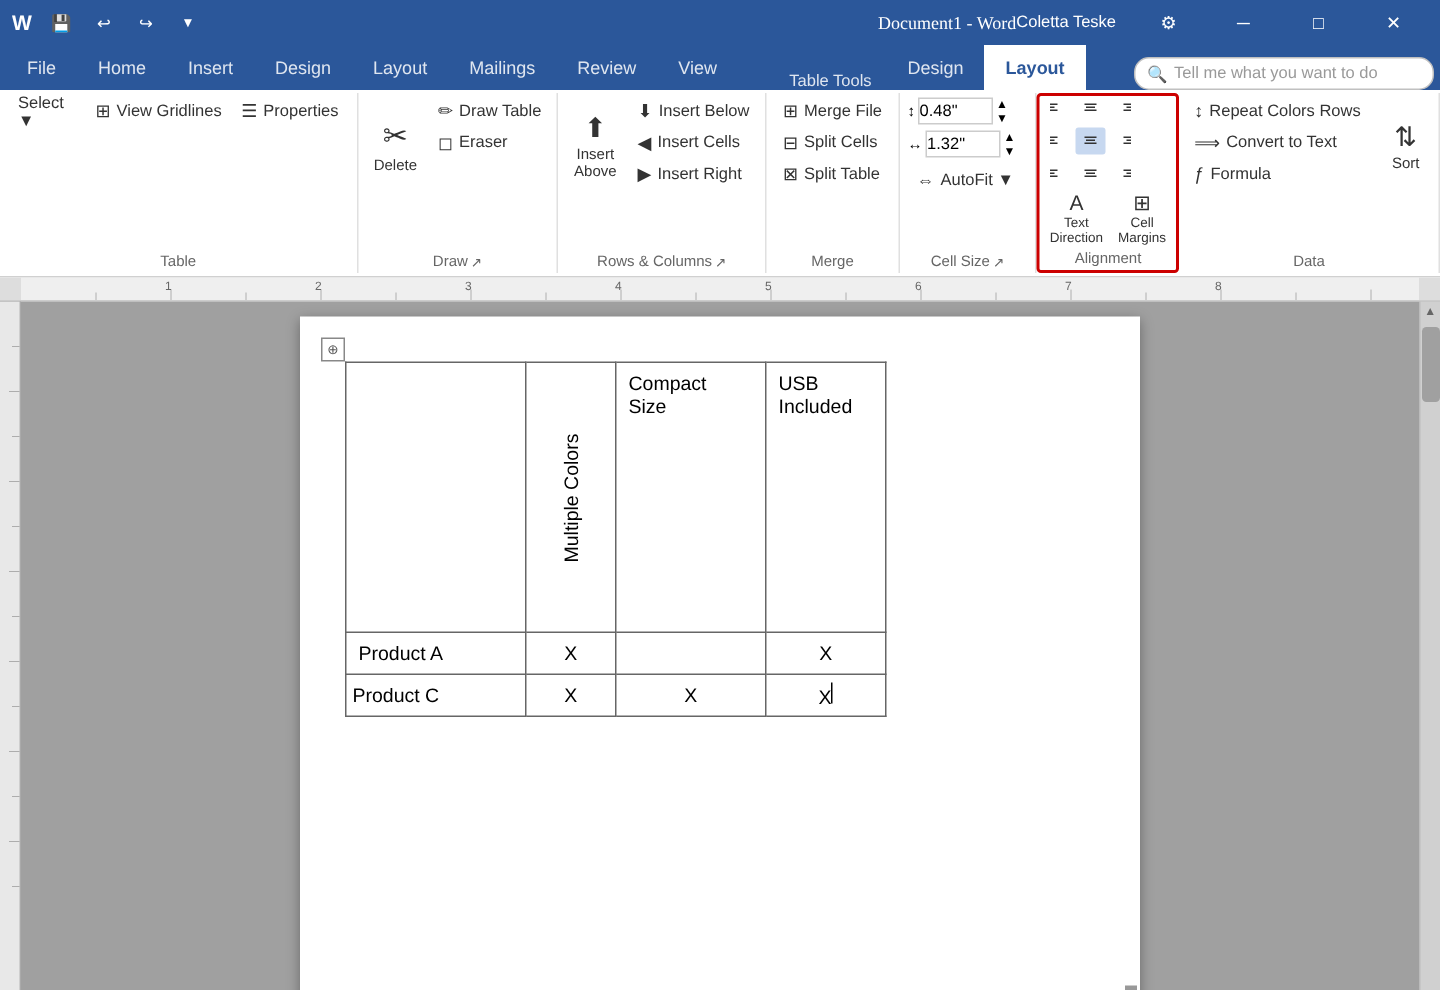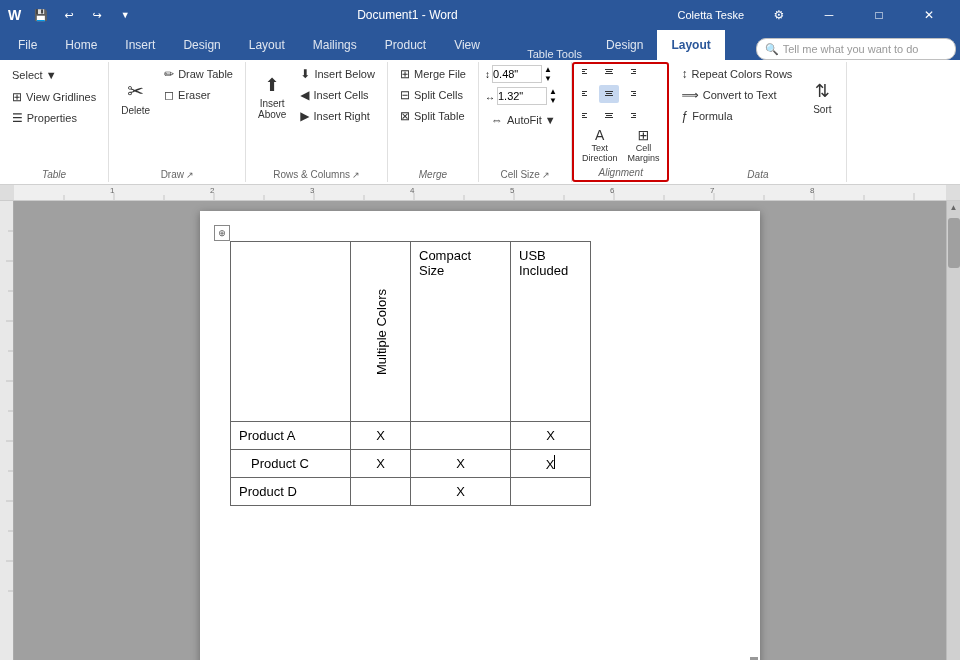--- a/index.html
+++ b/index.html
@@ -9,21 +9,21 @@
     .title-bar {
       height: 30px;
       background: #2b579a;
       display: flex;
       align-items: center;
       justify-content: space-between;
       padding: 0 8px;
       color: white;
     }
     .title-bar-left { display: flex; align-items: center; gap: 8px; }
-    .title-bar-center { flex: 1; text-align: center; font-size: 12px; color: #fff; }
+    .title-bar-center { flex: 1; text-align: right; font-size: 12px; color: #fff; font-family: Liberation Serif, serif; }
     .title-bar-right { display: flex; align-items: center; gap: 4px; }
     .title-btn { width: 46px; height: 30px; display: flex; align-items: center; justify-content: center; cursor: pointer; color: white; font-size: 12px; }
     .quick-access { display: flex; align-items: center; gap: 4px; }
     .qa-btn { width: 24px; height: 24px; display: flex; align-items: center; justify-content: center; cursor: pointer; color: white; font-size: 11px; }
 
     
     .tab-bar {
       display: flex;
       align-items: flex-end;
       background: #2b579a;
@@ -67,21 +67,20 @@
       align-items: flex-start;
       flex: 1;
       gap: 2px;
     }
     .ribbon-group-label {
       font-size: 10px;
       color: #666;
       margin-top: auto;
       padding-top: 2px;
       text-align: center;
-      font-style: italic;
     }
     .ribbon-group-label-with-arrow {
       display: flex;
       align-items: center;
       gap: 2px;
       font-size: 10px;
       color: #666;
       margin-top: auto;
     }
     .group-arrow { font-size: 9px; color: #666; cursor: pointer; }
@@ -247,39 +246,39 @@
   </div>
 </div>
 
 <div class="tab-bar">
   <div class="ribbon-tab">File</div>
   <div class="ribbon-tab">Home</div>
   <div class="ribbon-tab">Insert</div>
   <div class="ribbon-tab">Design</div>
   <div class="ribbon-tab">Layout</div>
   <div class="ribbon-tab">Mailings</div>
-  <div class="ribbon-tab">Product</div>
+  <div class="ribbon-tab">Review</div>
   <div class="ribbon-tab">View</div>
   <div style="flex:1;"></div>
   <div style="color:rgba(255,255,255,0.85);font-size:11px;padding:0 10px;display:flex;align-items:center;">Table Tools</div>
   <div class="ribbon-tab">Design</div>
   <div class="ribbon-tab active">Layout</div>
   <div style="flex:1;"></div>
   <div class="tell-me">
     <span class="tell-me-icon">🔍</span>
     <span>Tell me what you want to do</span>
   </div>
 
 </div>
 
 <div class="ribbon-content">
 
   <div class="ribbon-group">
     <div class="ribbon-group-content">
-      <div style="display:flex;flex-direction:column;gap:1px;">
+      <div style="display:flex;flex-direction:row;gap:1px;">
         <div class="select-btn">
           <span>Select ▼</span>
         </div>
         <div class="ribbon-btn-small">
           <span class="icon-sm">⊞</span>
           <span>View Gridlines</span>
         </div>
         <div class="ribbon-btn-small">
           <span class="icon-sm">☰</span>
           <span>Properties</span>
@@ -579,32 +578,26 @@
 
           <tr>
             <td class="product-cell" style="border:1px solid #666;padding:6px 8px;font-size:13px;">Product A</td>
             <td class="data-cell" style="border:1px solid #666;text-align:center;font-size:13px;">X</td>
             <td class="data-cell" style="border:1px solid #666;text-align:center;font-size:13px;"></td>
             <td class="data-cell" style="border:1px solid #666;text-align:center;font-size:13px;">X</td>
           </tr>
 
 
           <tr>
-            <td class="product-cell" style="border:1px solid #666;padding:6px 20px;font-size:13px;">Product C</td>
+            <td class="product-cell" style="border:1px solid #666;padding:6px 4px;font-size:13px;">Product C</td>
             <td class="data-cell" style="border:1px solid #666;text-align:center;font-size:13px;">X</td>
             <td class="data-cell" style="border:1px solid #666;text-align:center;font-size:13px;">X</td>
             <td class="data-cell" style="border:1px solid #666;text-align:center;font-size:13px;">X<span class="cursor-blink"></span></td>
           </tr>
 
-          <tr>
-            <td class="product-cell" style="border:1px solid #666;padding:6px 8px;font-size:13px;">Product D</td>
-            <td class="data-cell" style="border:1px solid #666;text-align:center;font-size:13px;"></td>
-            <td class="data-cell" style="border:1px solid #666;text-align:center;font-size:13px;">X</td>
-            <td class="data-cell" style="border:1px solid #666;text-align:center;font-size:13px;"></td>
-          </tr>
         </tbody>
       </table>
 
       <div style="position:absolute;bottom:2px;right:2px;width:8px;height:8px;background:#999;cursor:se-resize;"></div>
     </div>
   </div>
 
   <div style="width:14px;background:#d0d0d0;border-left:1px solid #bbb;flex-shrink:0;display:flex;flex-direction:column;align-items:center;">
     <div style="font-size:8px;color:#666;padding:2px;">▲</div>
     <div style="width:12px;height:50px;background:#a0a0a0;border-radius:3px;margin-top:4px;"></div>

